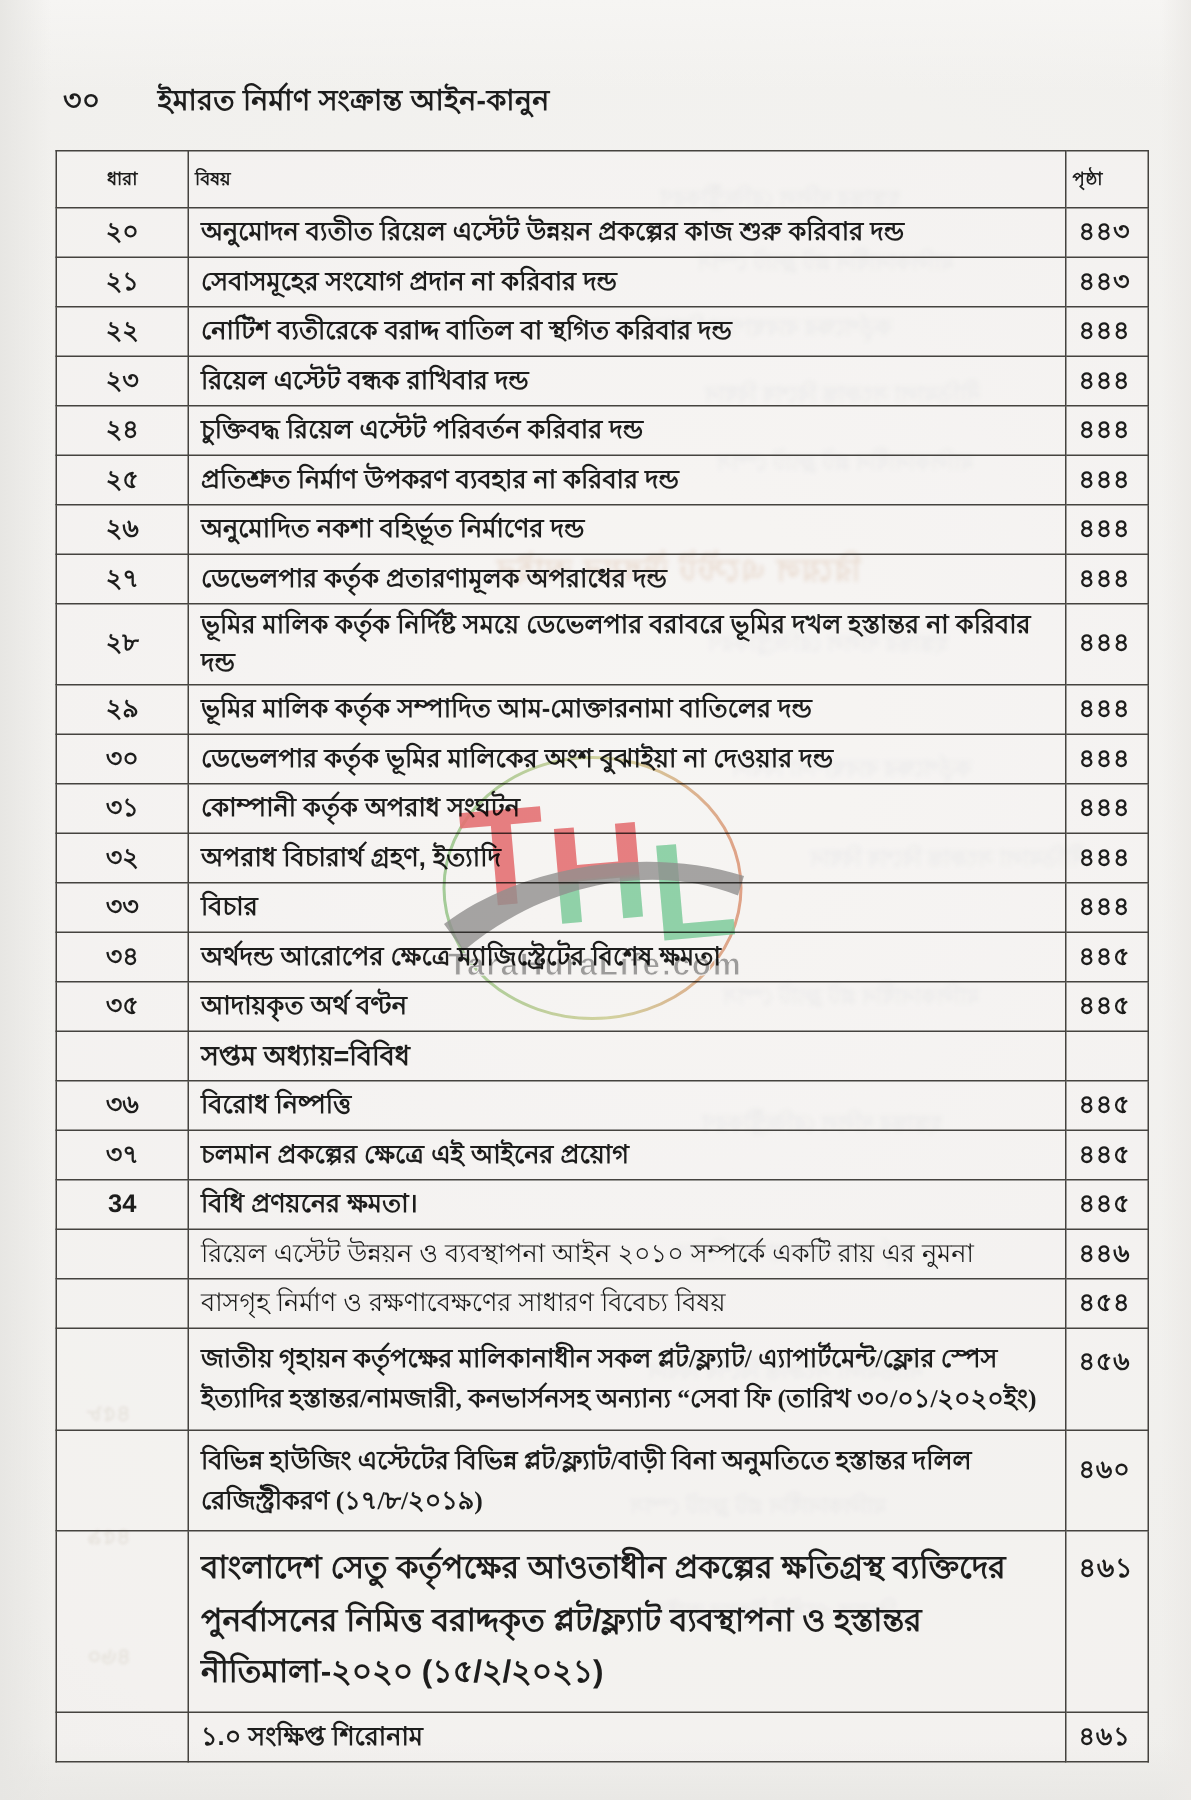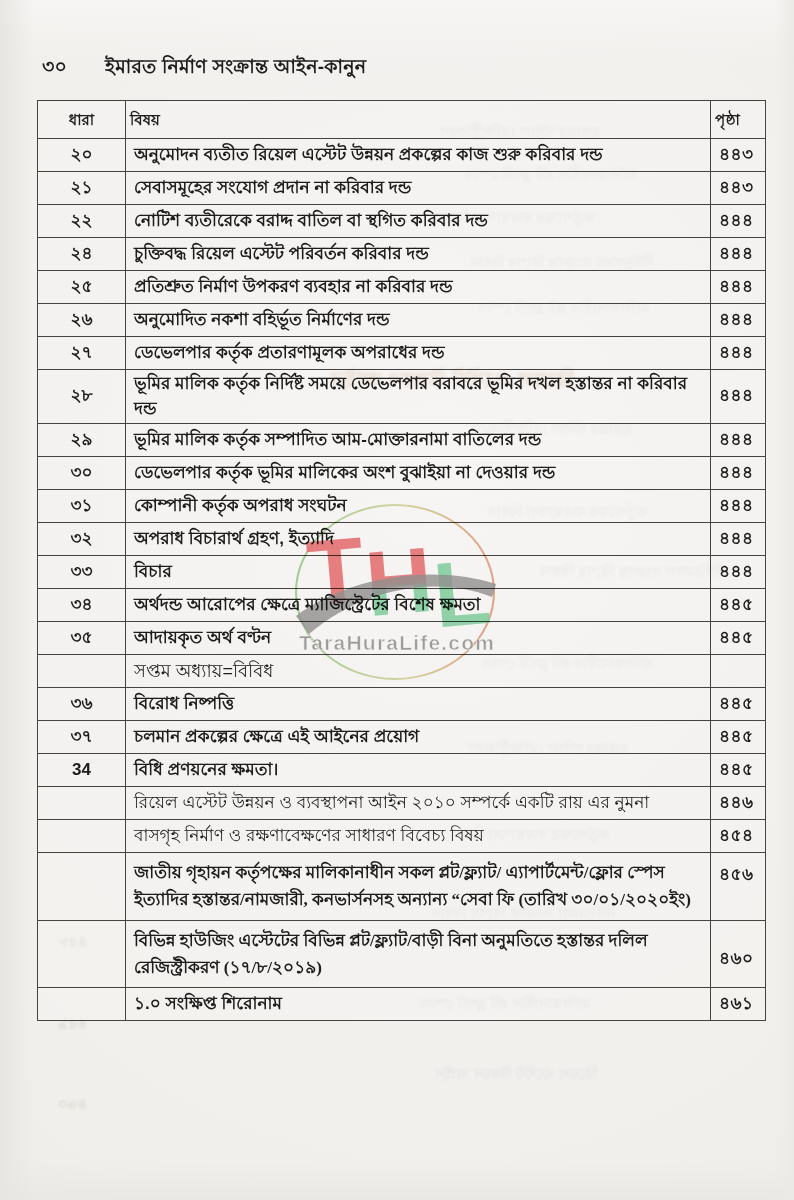--- a/index.html
+++ b/index.html
@@ -30,23 +30,23 @@
   table.toc td{
     border:1.6px solid #45433f;
     padding:2px 8px;
     font-size:17px;font-weight:600;line-height:1.45;
     vertical-align:middle;
     background:rgba(250,249,247,.25);
   }
   td.no{width:88px;text-align:center;}
   td.pg{width:55px;text-align:left;font-weight:700;letter-spacing:.5px;}
   td.subject{text-align:left;padding-left:12px;}
-  tr.thead td{height:33px;font-size:15px;font-weight:700;padding:2px 4px;}
+  tr.thead td{height:33px;font-size:12px;font-weight:700;padding:2px 4px;}
   tr.r td{height:28px;}
-  tr.section td.subject{font-size:18px;font-weight:400;}
+  tr.section td.subject{font-size:18px;font-weight:700;}
   tr.rb td.subject{font-weight:400;}
   tr.r2 td{padding-top:6px;padding-bottom:6px;line-height:1.6;font-family:Liberation Serif, serif;}
   tr.rl td{padding-top:8px;padding-bottom:8px;line-height:1.65;}
   tr.rl td.subject{font-size:21px;font-weight:700;}
   tr.rl td.pg{font-size:18px;}
   
   .bleed{position:absolute;left:0;top:0;width:794px;height:1200px;pointer-events:none;}
   .bleed span{
     position:absolute;transform:scaleX(-1);
     color:#7e8698;opacity:.09;filter:blur(1.3px);
@@ -114,20 +114,25 @@
         <td class="no">২১</td>
         <td class="subject">সেবাসমূহের সংযোগ প্রদান না করিবার দন্ড</td>
         <td class="pg">৪৪৩</td>
       </tr>
   <tr class="r">
         <td class="no">২২</td>
         <td class="subject">নোটিশ ব্যতীরেকে বরাদ্দ বাতিল বা স্থগিত করিবার দন্ড</td>
         <td class="pg">৪৪৪</td>
       </tr>
   <tr class="r">
+        <td class="no">২৩</td>
+        <td class="subject">রিয়েল এস্টেট বন্ধক রাখিবার দন্ড</td>
+        <td class="pg">৪৪৪</td>
+      </tr>
+  <tr class="r">
         <td class="no">২৪</td>
         <td class="subject">চুক্তিবদ্ধ রিয়েল এস্টেট পরিবর্তন করিবার দন্ড</td>
         <td class="pg">৪৪৪</td>
       </tr>
   <tr class="r">
         <td class="no">২৫</td>
         <td class="subject">প্রতিশ্রুত নির্মাণ উপকরণ ব্যবহার না করিবার দন্ড</td>
         <td class="pg">৪৪৪</td>
       </tr>
   <tr class="r">
@@ -211,21 +216,26 @@
         <td class="pg">৪৫৪</td>
       </tr>
   <tr class="r2">
         <td class="no"></td>
         <td class="subject">জাতীয় গৃহায়ন কর্তৃপক্ষের মালিকানাধীন সকল প্লট/ফ্ল্যাট/ এ্যাপার্টমেন্ট/ফ্লোর স্পেস ইত্যাদির হস্তান্তর/নামজারী, কনভার্সনসহ অন্যান্য “সেবা ফি (তারিখ ৩০/০১/২০২০ইং)</td>
         <td class="pg" style="vertical-align:top;padding-top:8px">৪৫৬</td>
       </tr>
   <tr class="r2">
         <td class="no"></td>
         <td class="subject">বিভিন্ন হাউজিং এস্টেটের বিভিন্ন প্লট/ফ্ল্যাট/বাড়ী বিনা অনুমতিতে হস্তান্তর দলিল রেজিস্ট্রীকরণ (১৭/৮/২০১৯)</td>
-        <td class="pg" style="vertical-align:top;padding-top:24px">৪৬০</td>
+        <td class="pg" style="vertical-align:top;padding-top:12px">৪৬০</td>
+      </tr>
+  <tr class="rl">
+        <td class="no"></td>
+        <td class="subject">বাংলাদেশ সেতু কর্তৃপক্ষের আওতাধীন প্রকল্পের ক্ষতিগ্রস্থ ব্যক্তিদের পুনর্বাসনের নিমিত্ত বরাদ্দকৃত প্লট/ফ্ল্যাট ব্যবস্থাপনা ও হস্তান্তর নীতিমালা-২০২০ (১৫/২/২০২১)</td>
+        <td class="pg" style="vertical-align:top;padding-top:10px">৪৬১</td>
       </tr>
   <tr class="r">
         <td class="no"></td>
         <td class="subject">১.০ সংক্ষিপ্ত শিরোনাম</td>
         <td class="pg">৪৬১</td>
       </tr>
 
 </tbody>
   </table>
 

